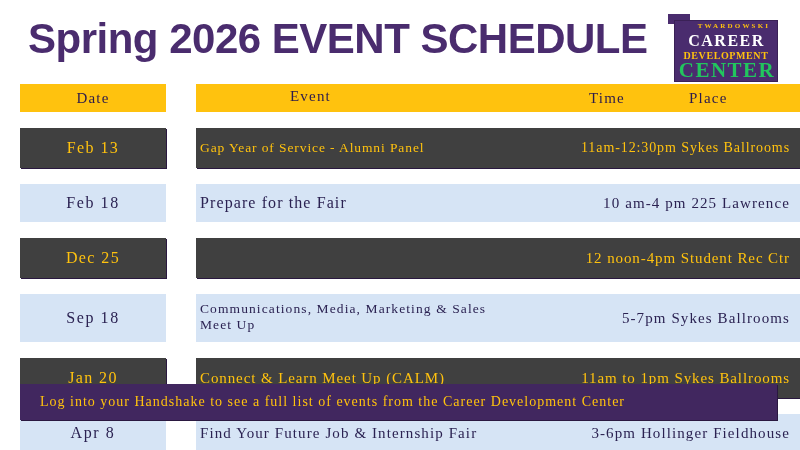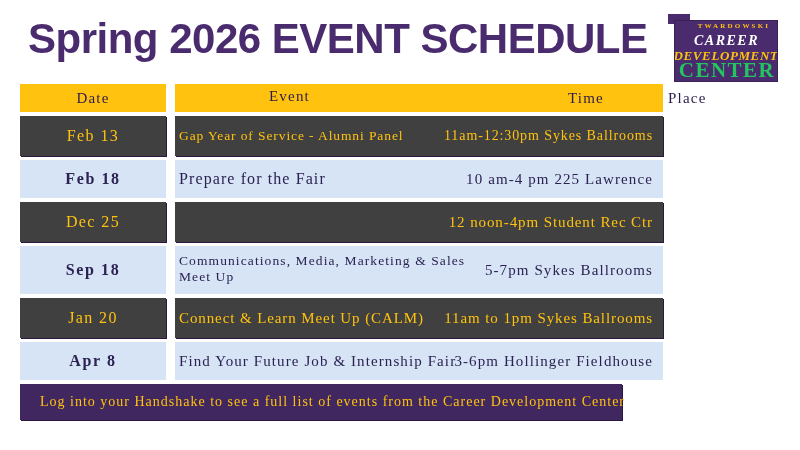--- a/index.html
+++ b/index.html
@@ -56,34 +56,32 @@
   #cdc-logo .l1 {
     color: #ffc20e;
     font-size: 7px;
     letter-spacing: 2.2px;
     font-weight: bold;
     line-height: 9px;
     margin-left: 16px;
   }
   #cdc-logo .l2 {
     color: #ffffff;
-    font-size: 14px;
+    font-size: 16px;
     font-weight: bold;
     letter-spacing: 1.5px;
     line-height: 19px;
     margin-left: 1px;
-    font-style: italic;
   }
   #cdc-logo .l3 {
     color: #ffc20e;
-    font-size: 13px;
+    font-size: 10px;
     font-weight: bold;
     letter-spacing: 0.6px;
     line-height: 11px;
-    font-style: italic;
   }
   #cdc-logo .l4 {
     color: #22c55e;
     font-size: 21px;
     font-weight: bold;
     letter-spacing: 1.5px;
     line-height: 19px;
     margin-left: 2px;
   }
   
@@ -100,32 +98,33 @@
   #schedule-table {
     position: absolute;
     left: 0;
     top: 84px;
     width: 800px;
   }
   .srow {
     position: relative;
     display: flex;
     align-items: stretch;
-    margin-bottom: 4px;
+    margin-bottom: 16px;
+    justify-content: space-between;
   }
   .cell-date {
     width: 146px;
     margin-left: 20px;
     display: flex;
     align-items: center;
     justify-content: center;
     box-sizing: border-box;
   }
   .cell-body {
-    width: 488px;
+    width: 604px;
     margin-left: 9px;
     position: relative;
     box-sizing: border-box;
     display: flex;
     align-items: center;
   }
 
   
   .srow.header .cell-date,
   .srow.header .cell-body {
@@ -174,21 +173,21 @@
   .srow.purple .tp-text {
     color: #ffc20e;
     letter-spacing: 0.9px;
   }
 
   
   .srow.light .cell-date,
   .srow.light .cell-body {
     background: #d6e4f5;
   }
-  .srow.light .cell-date { height: 38px; font-weight: bold; }
+  .srow.light .cell-date { height: 38px; }
   .srow.light .cell-body { height: 38px; }
   .srow.light .date-text {
     color: #2b2252;
     font-size: 16px;
     letter-spacing: 1.6px;
   }
   .srow.light .event-text {
     color: #2b2252;
     letter-spacing: 1.1px;
   }
@@ -219,21 +218,21 @@
     white-space: nowrap;
     text-align: right;
   }
   .tp-text.mid { font-size: 15px; }
 
   
   #footer-banner {
     position: absolute;
     left: 20px;
     top: 384px;
-    width: 602px;
+    width: 757px;
     height: 36px;
     background: #41275f;
     box-shadow: 1px 1px 0 0 #2a1840;
     display: flex;
     align-items: center;
     box-sizing: border-box;
   }
   #footer-text {
     color: #ffc20e;
     font-size: 14px;

